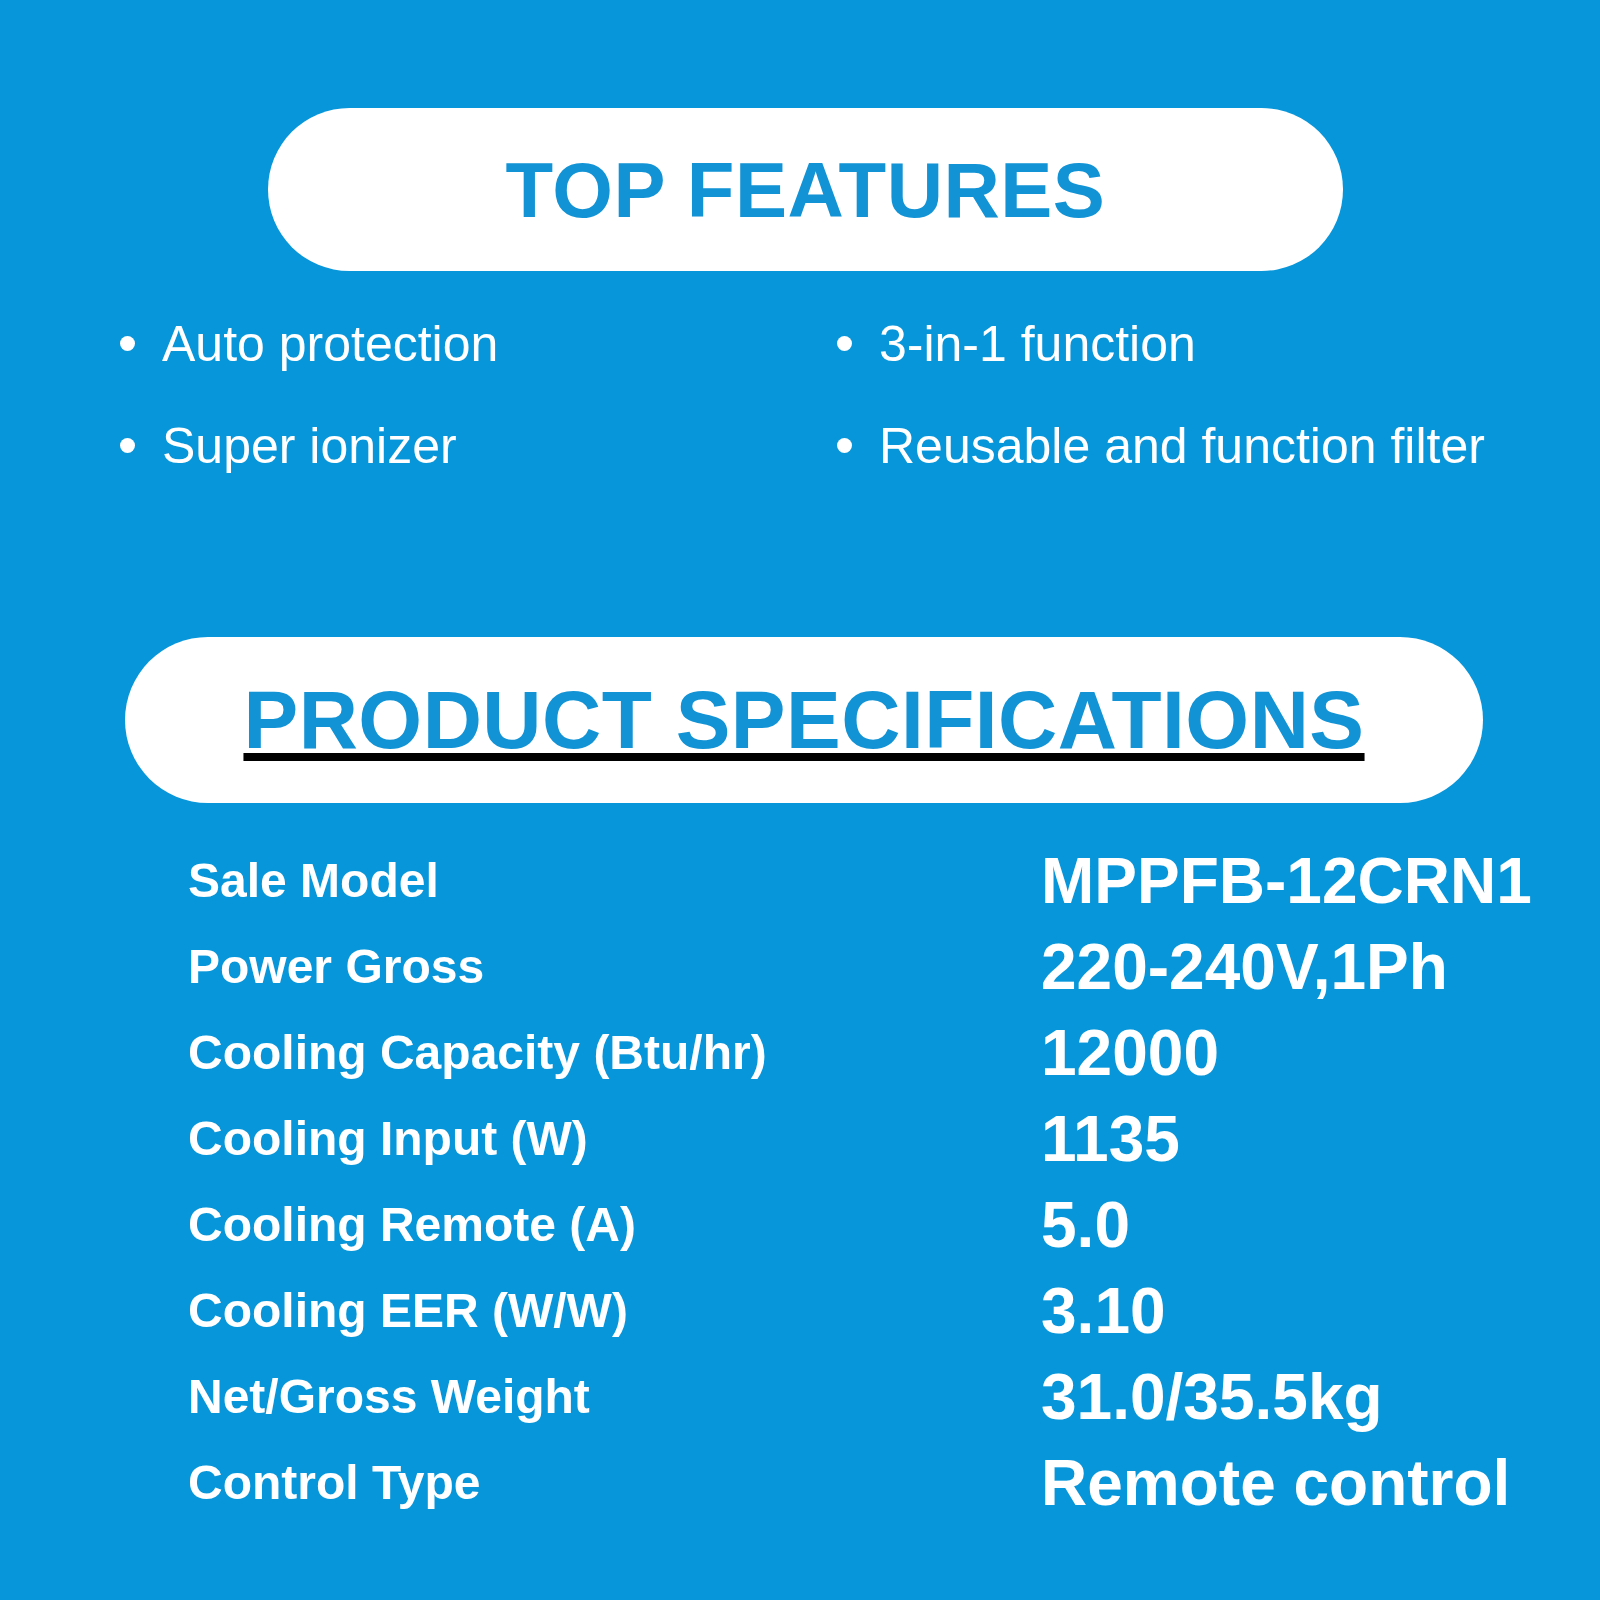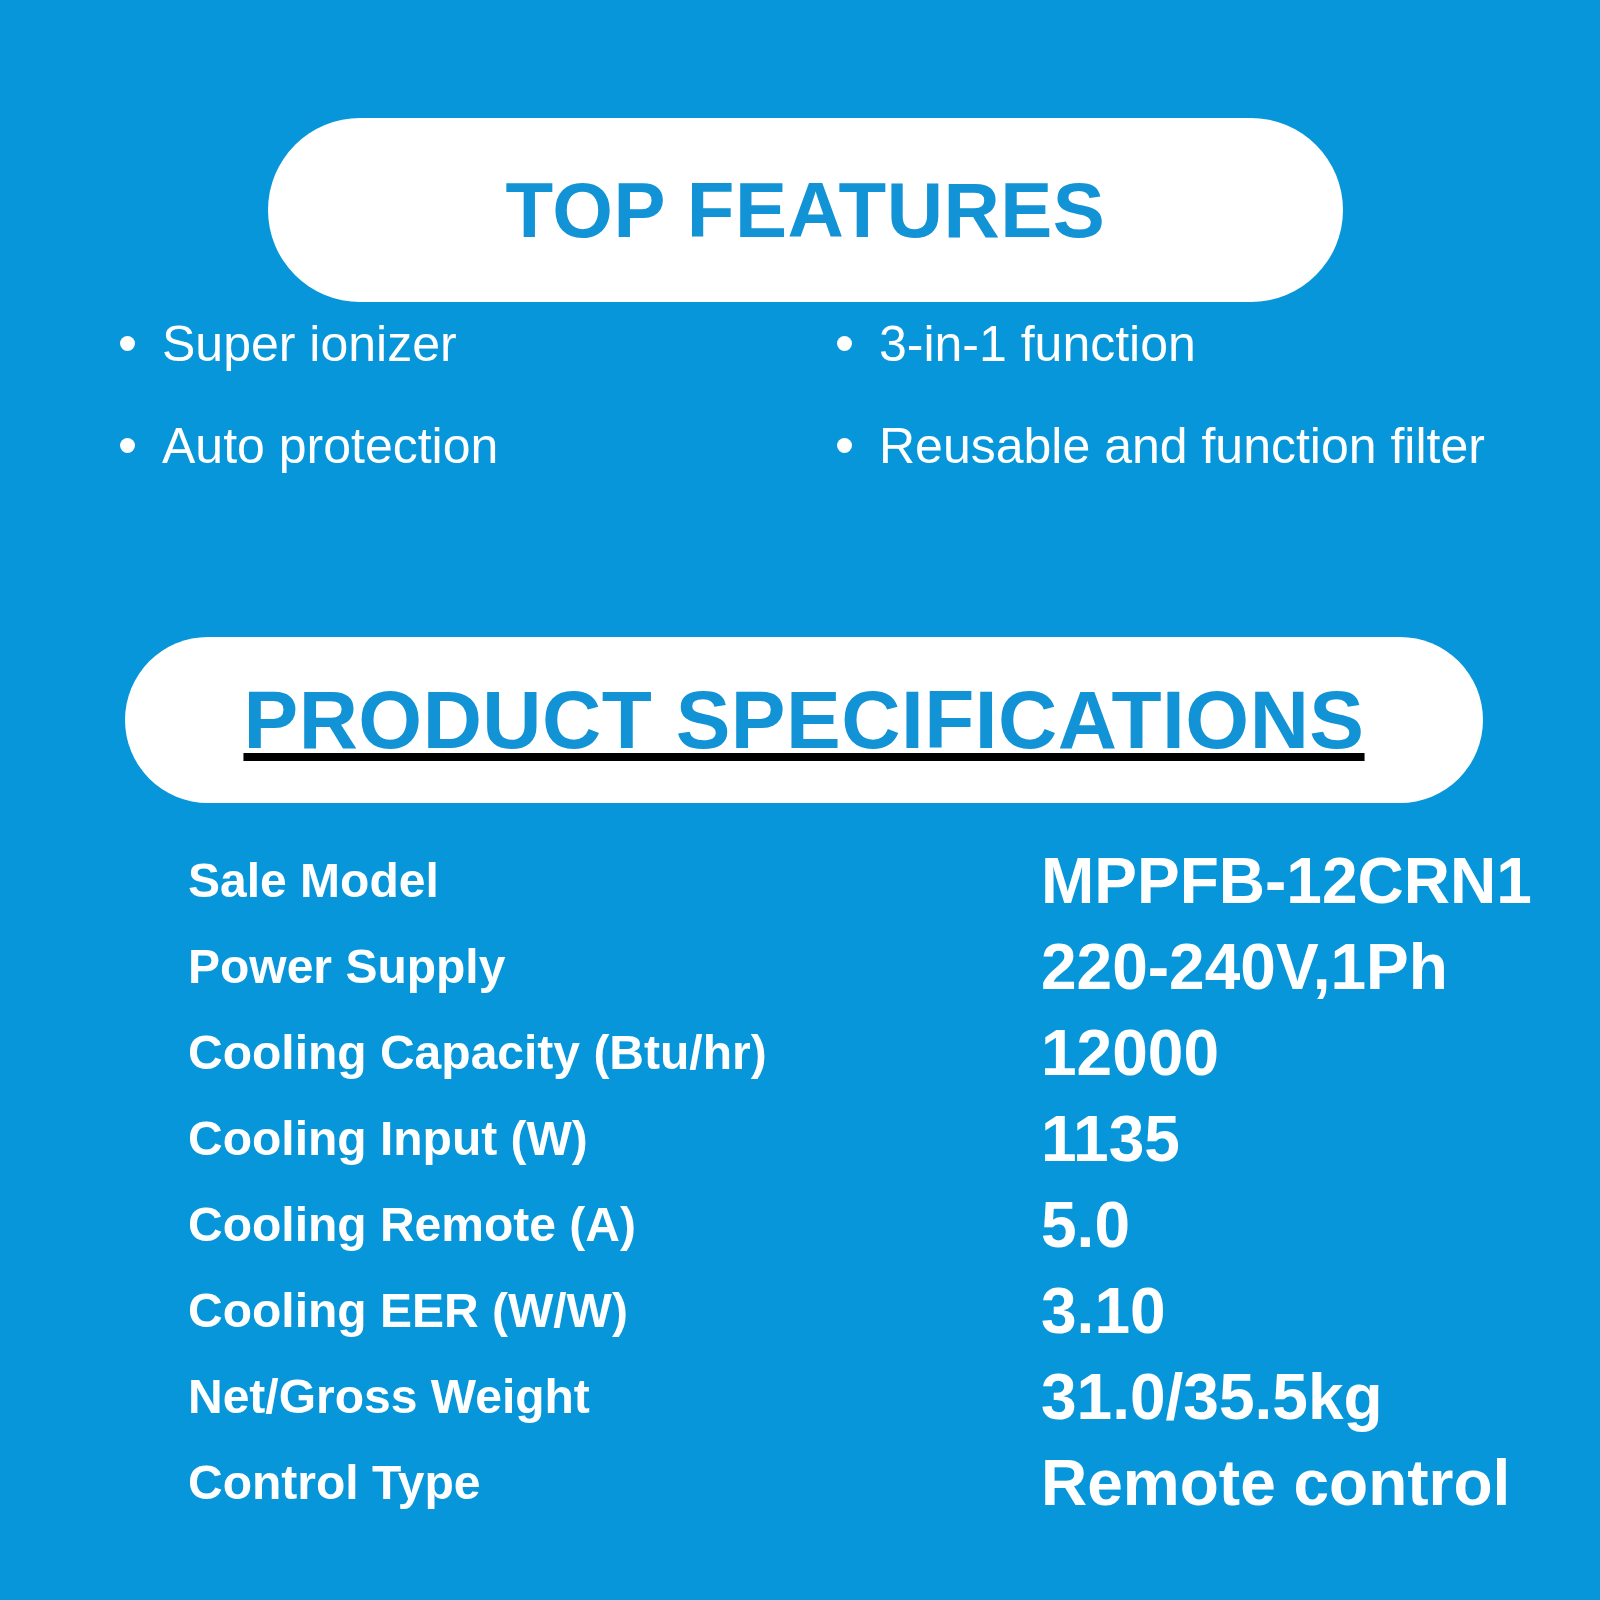--- a/index.html
+++ b/index.html
@@ -28,23 +28,23 @@
   .pill-title {
     color: #1293D6;
     font-weight: bold;
     letter-spacing: 0.5px;
     white-space: nowrap;
     line-height: 1;
   }
 
   #pill-top-features {
     left: 268px;
-    top: 118px;
+    top: 108px;
     width: 1075px;
-    height: 184px;
+    height: 163px;
   }
   #pill-top-features .pill-title {
     font-size: 78px;
   }
 
   #pill-product-specs {
     left: 125px;
     top: 637px;
     width: 1358px;
     height: 166px;
@@ -125,25 +125,25 @@
 
 <div class="pill" id="pill-top-features">
   <span class="pill-title">TOP FEATURES</span>
 </div>
 
 <div class="features">
 
   <div class="feature-col left">
     <div class="feature-item">
       <span class="feature-bullet"></span>
+      <span>Auto protection</span>
+    </div>
+    <div class="feature-item">
+      <span class="feature-bullet"></span>
       <span>Super ionizer</span>
-    </div>
-    <div class="feature-item">
-      <span class="feature-bullet"></span>
-      <span>Auto protection</span>
     </div>
   </div>
 
   <div class="feature-col right">
     <div class="feature-item">
       <span class="feature-bullet"></span>
       <span>3-in-1 function</span>
     </div>
     <div class="feature-item">
       <span class="feature-bullet"></span>
@@ -158,21 +158,21 @@
 </div>
 
 <div class="spec-table">
 
   <div class="spec-row">
     <span class="spec-label">Sale Model</span>
     <span class="spec-value">MPPFB-12CRN1</span>
   </div>
 
   <div class="spec-row">
-    <span class="spec-label">Power Supply</span>
+    <span class="spec-label">Power Gross</span>
     <span class="spec-value">220-240V,1Ph</span>
   </div>
 
   <div class="spec-row">
     <span class="spec-label">Cooling Capacity (Btu/hr)</span>
     <span class="spec-value">12000</span>
   </div>
 
   <div class="spec-row">
     <span class="spec-label">Cooling Input (W)</span>

